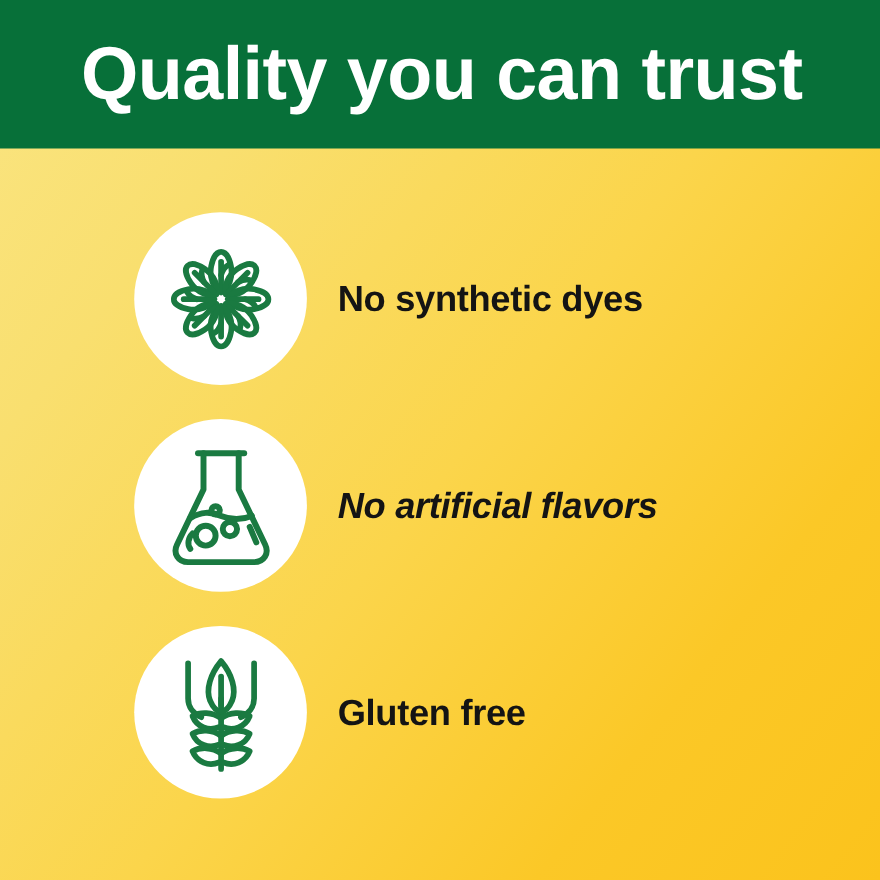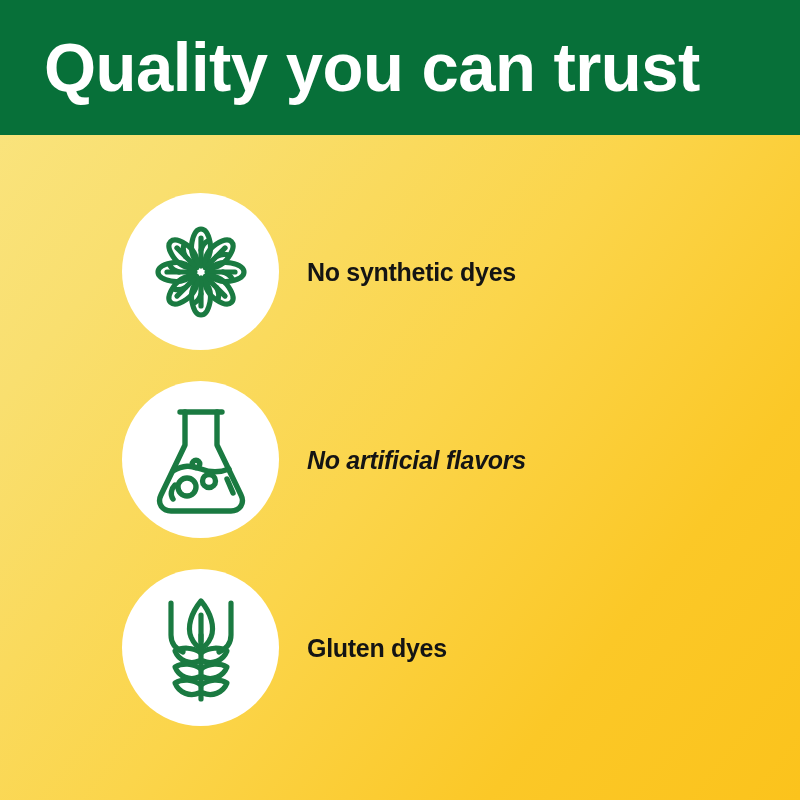--- a/index.html
+++ b/index.html
@@ -20,20 +20,21 @@
     width: 800px;
     height: 800px;
     overflow: hidden;
     
     background: linear-gradient(128deg,
                 #FAE582 0%,
                 #F9DF6F 22%,
                 #FBD54B 52%,
                 #FBC827 78%,
                 #FBC31C 100%);
+    text-align: center;
   }
 
   
   .header-band {
     position: absolute;
     top: 0;
     left: 0;
     width: 800px;
     height: 135px;
     background: #077039;
@@ -93,21 +94,21 @@
 
   .feature-label {
     position: absolute;
     left: 307px;
     top: 0;
     height: 188px;
     display: flex;
     align-items: center;
     color: #141414;
     font-family: "Liberation Sans", sans-serif;
-    font-size: 25px;
+    font-size: 33px;
     font-weight: bold;
     letter-spacing: -0.3px;
     white-space: nowrap;
   }
 </style>
 </head>
 <body>
 
 <div id="poster">
 
@@ -211,17 +212,17 @@
             <path d="M52 64 C60 58 71 58 78 62 C74 72 63 76 54 72"></path>
 
             <path d="M52 80 C44 74 33 74 26 78 C30 88 41 92 50 88"></path>
             <path d="M52 80 C60 74 71 74 78 78 C74 88 63 92 54 88"></path>
 
             <path d="M52 96 C44 90 33 90 26 94 C30 104 41 108 50 104"></path>
             <path d="M52 96 C60 90 71 90 78 94 C74 104 63 108 54 104"></path>
           </svg>
         </span>
       </div>
-      <div class="feature-label">Gluten dyes</div>
+      <div class="feature-label">Gluten free</div>
     </div>
 
   </div>
 </div>
 
 </body></html>

